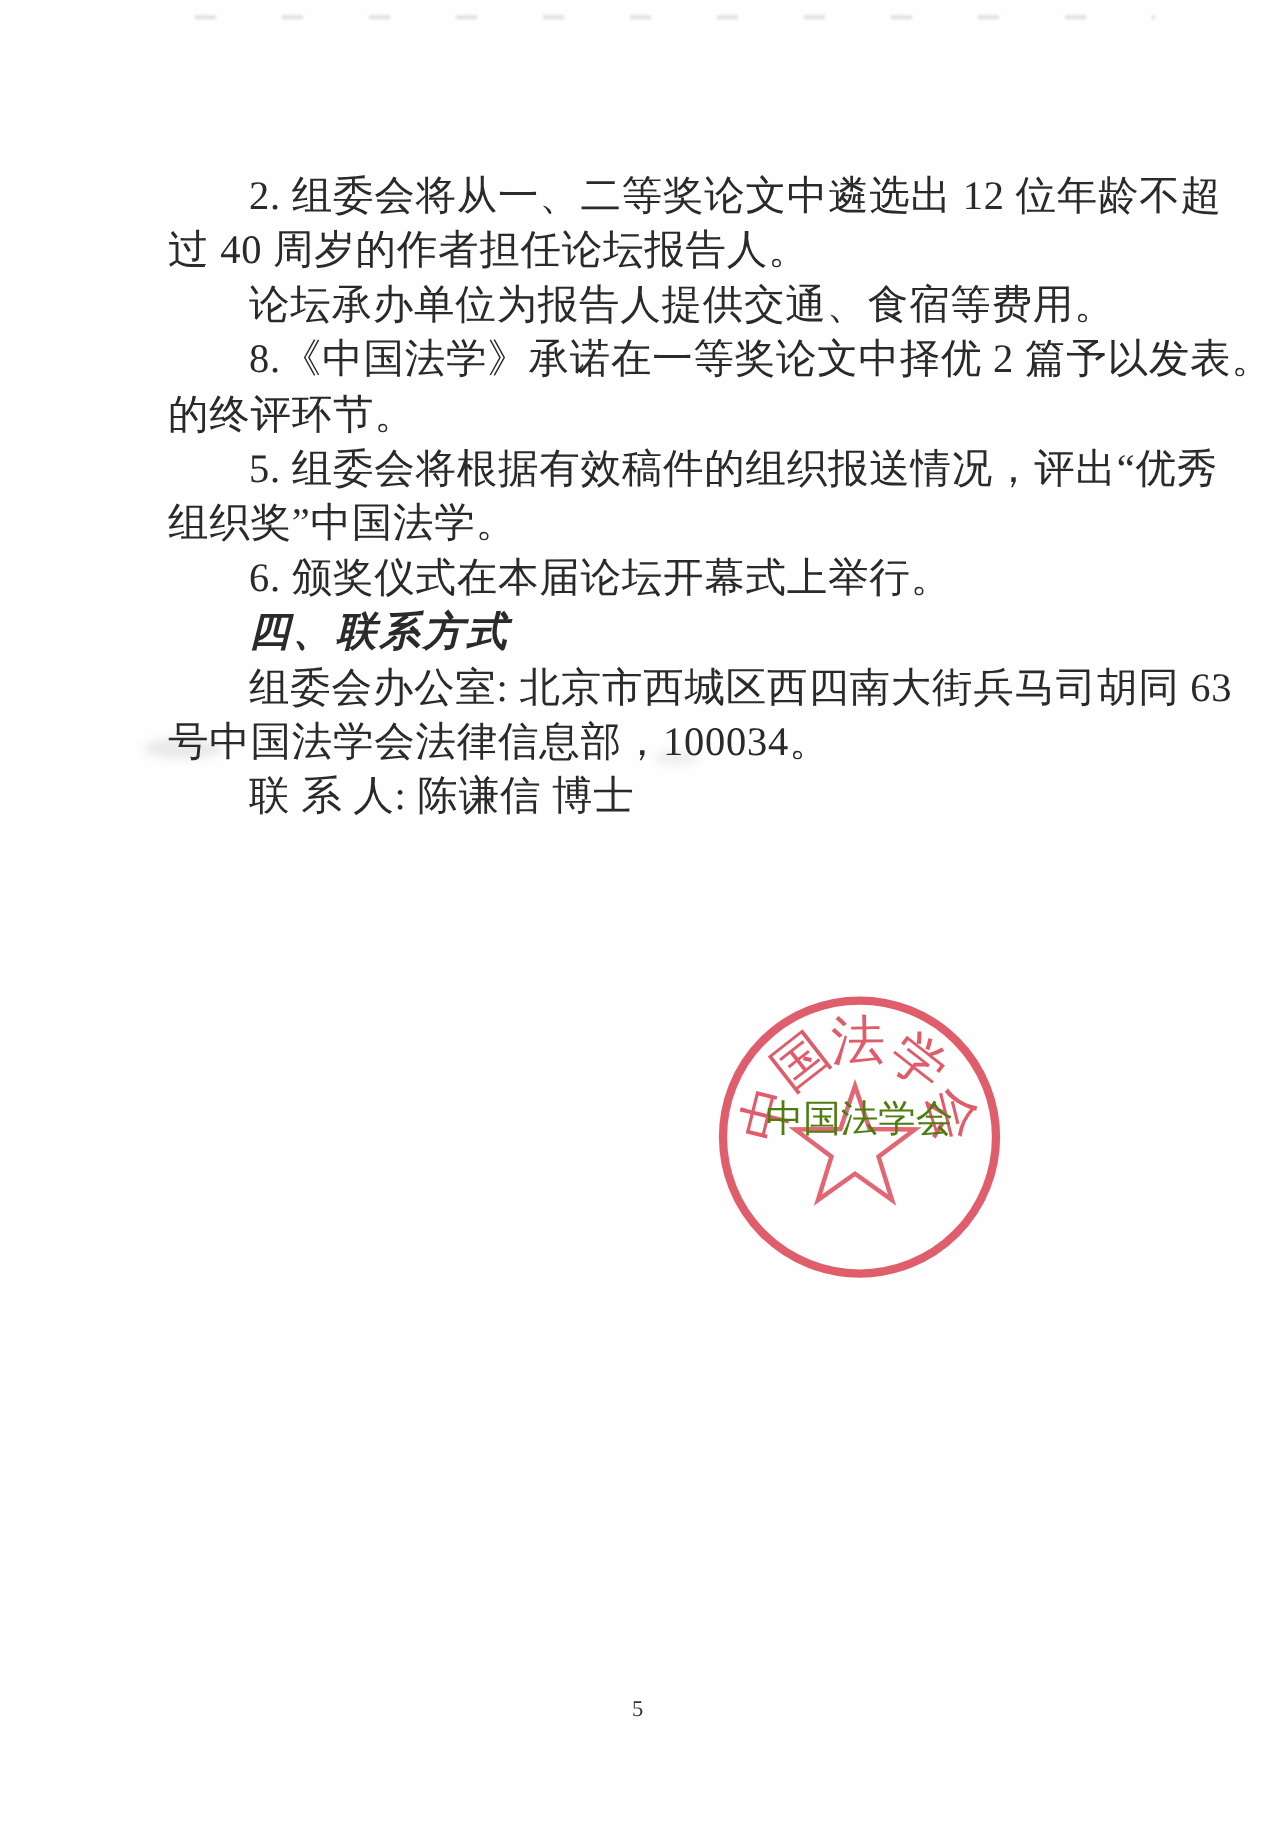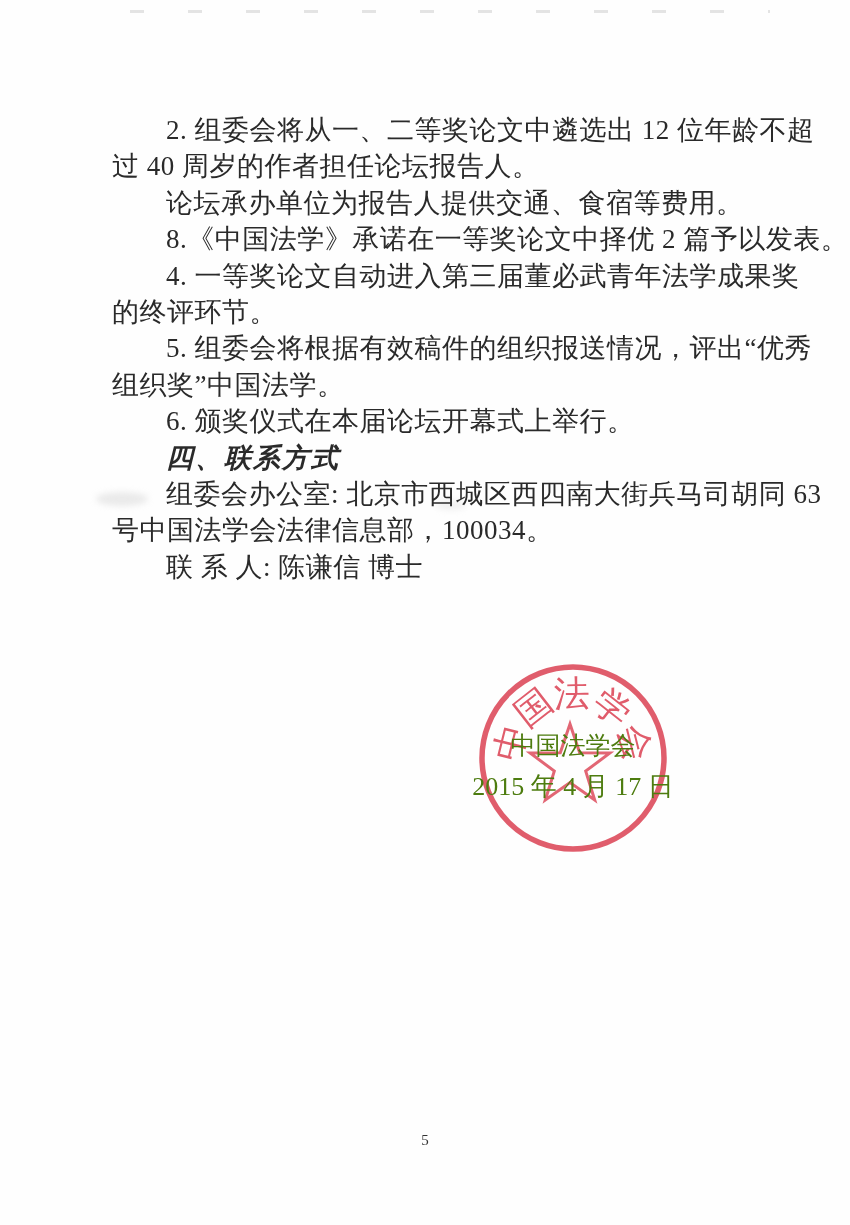--- a/index.html
+++ b/index.html
@@ -119,21 +119,20 @@
 
   <div class="scan-artifact-top"></div>
   <div class="scan-smudge-1"></div>
   <div class="scan-smudge-2"></div>
 
   <div id="text-block">
       <div class="doc-line indent">2. 组委会将从一、二等奖论文中遴选出 12 位年龄不超</div>
       <div class="doc-line">过 40 周岁的作者担任论坛报告人。</div>
       <div class="doc-line indent">论坛承办单位为报告人提供交通、食宿等费用。</div>
       <div class="doc-line indent">8.《中国法学》承诺在一等奖论文中择优 2 篇予以发表。</div>
-      <div class="doc-line indent">4. 一等奖论文自动进入第三届董必武青年法学成果奖</div>
       <div class="doc-line">的终评环节。</div>
       <div class="doc-line indent">5. 组委会将根据有效稿件的组织报送情况，评出“优秀</div>
       <div class="doc-line">组织奖”中国法学。</div>
       <div class="doc-line indent">6. 颁奖仪式在本届论坛开幕式上举行。</div>
       <div class="doc-line indent bold">四、联系方式</div>
       <div class="doc-line indent">组委会办公室: 北京市西城区西四南大街兵马司胡同 63</div>
       <div class="doc-line">号中国法学会法律信息部，100034。</div>
       <div class="doc-line indent">联 系 人: 陈谦信 博士</div>
     </div>
 
@@ -145,18 +144,17 @@
         </g>
       <g id="seal-ring-chars">
           <text x="42.9" y="89.5" fill="#dd4b5c" font-size="36" text-anchor="middle" dominant-baseline="central" opacity="0.9" transform="rotate(-76 42.9 89.5)">中</text>
           <text x="65.6" y="54.6" fill="#dd4b5c" font-size="36" text-anchor="middle" dominant-baseline="central" opacity="0.9" transform="rotate(-38 65.6 54.6)">国</text>
           <text x="103.9" y="41.0" fill="#dd4b5c" font-size="36" text-anchor="middle" dominant-baseline="central" opacity="0.9" transform="rotate(-1 103.9 41.0)">法</text>
           <text x="144.4" y="54.6" fill="#dd4b5c" font-size="36" text-anchor="middle" dominant-baseline="central" opacity="0.9" transform="rotate(38 144.4 54.6)">学</text>
           <text x="167.1" y="89.5" fill="#dd4b5c" font-size="36" text-anchor="middle" dominant-baseline="central" opacity="0.9" transform="rotate(76 167.1 89.5)">会</text>
         </g>
     </svg>
     <div id="stamp-org" class="stamp-line">中国法学会</div>
-    <div id="stamp-date" class="stamp-line">2015 年 4 月 17 日</div>
   </div>
 
   <div id="page-number">5</div>
 
 </div>
 
 </body></html>

